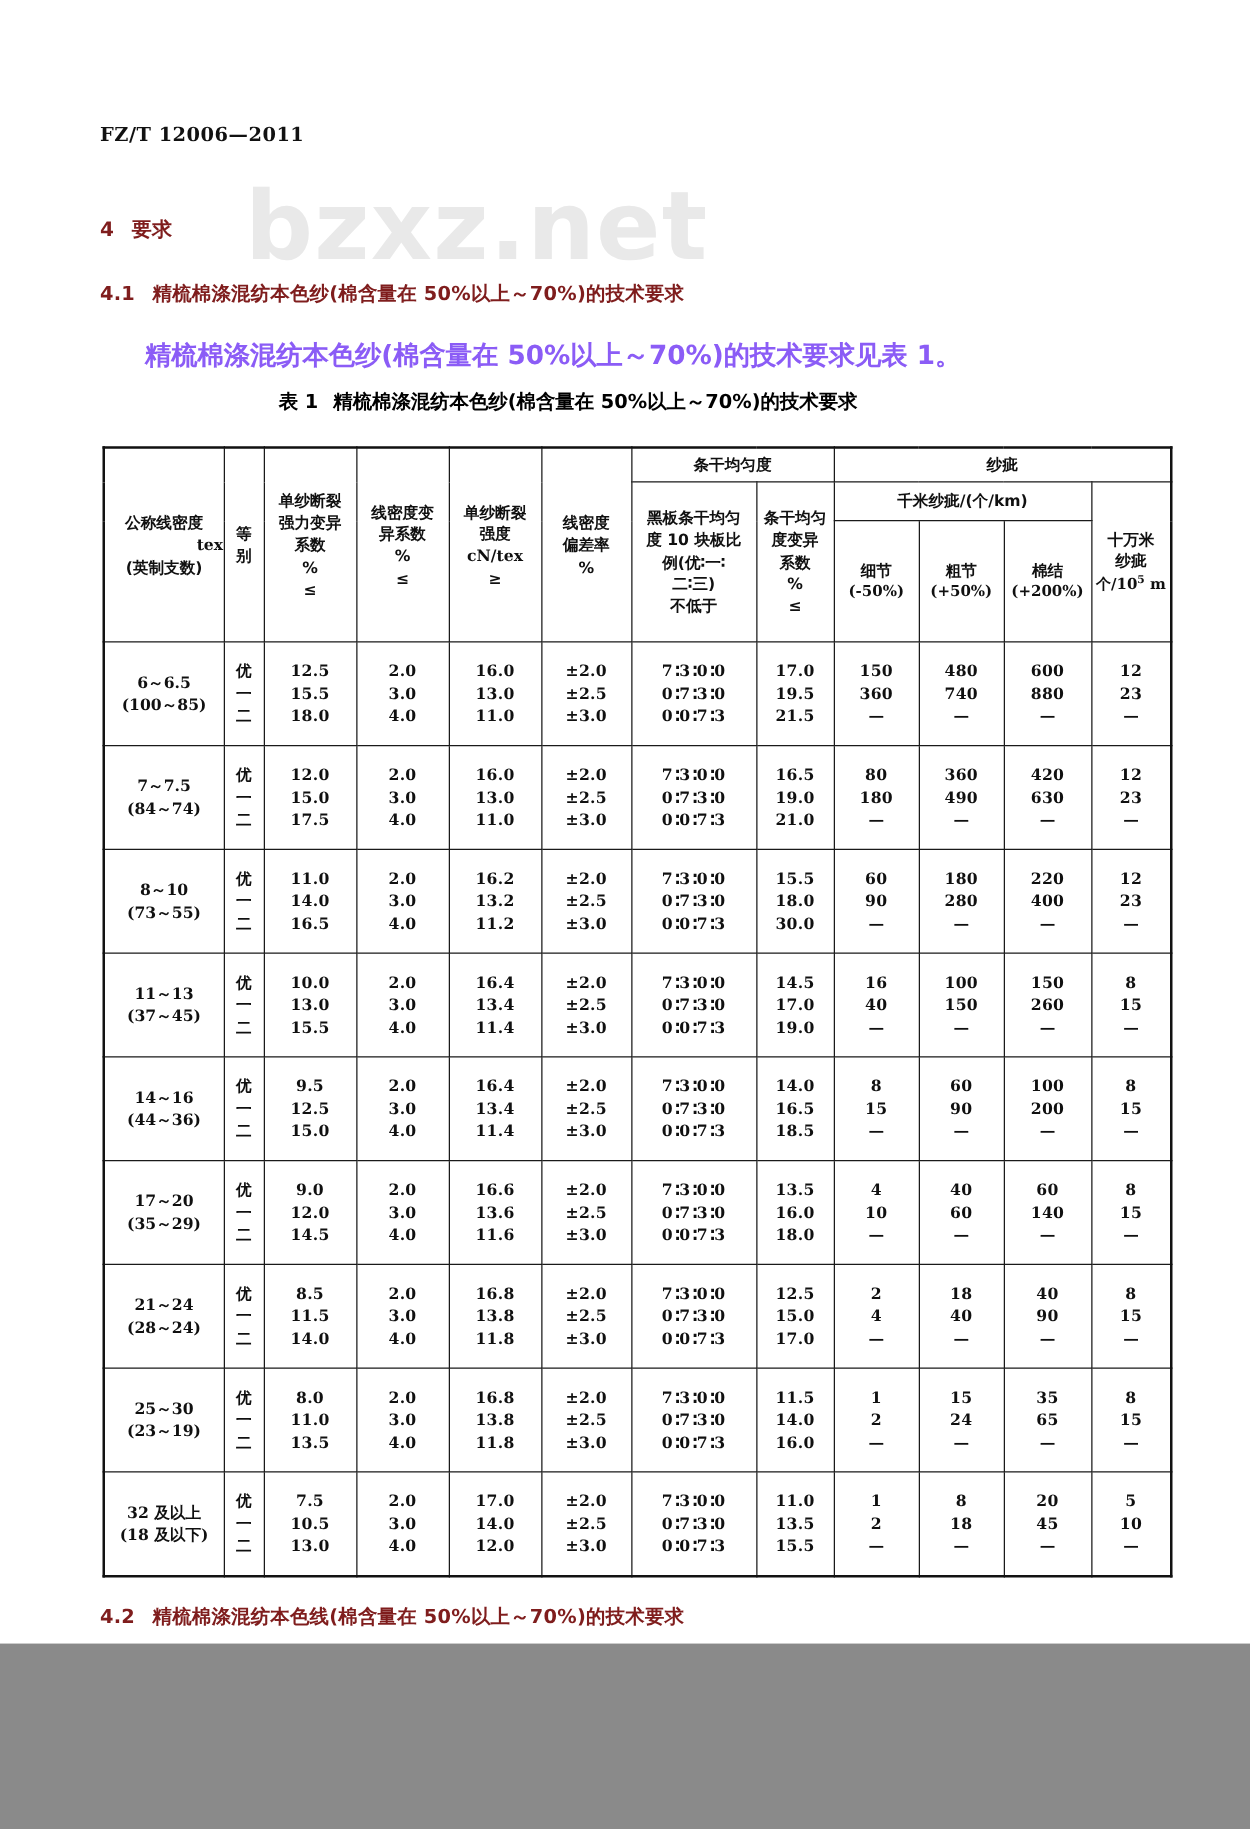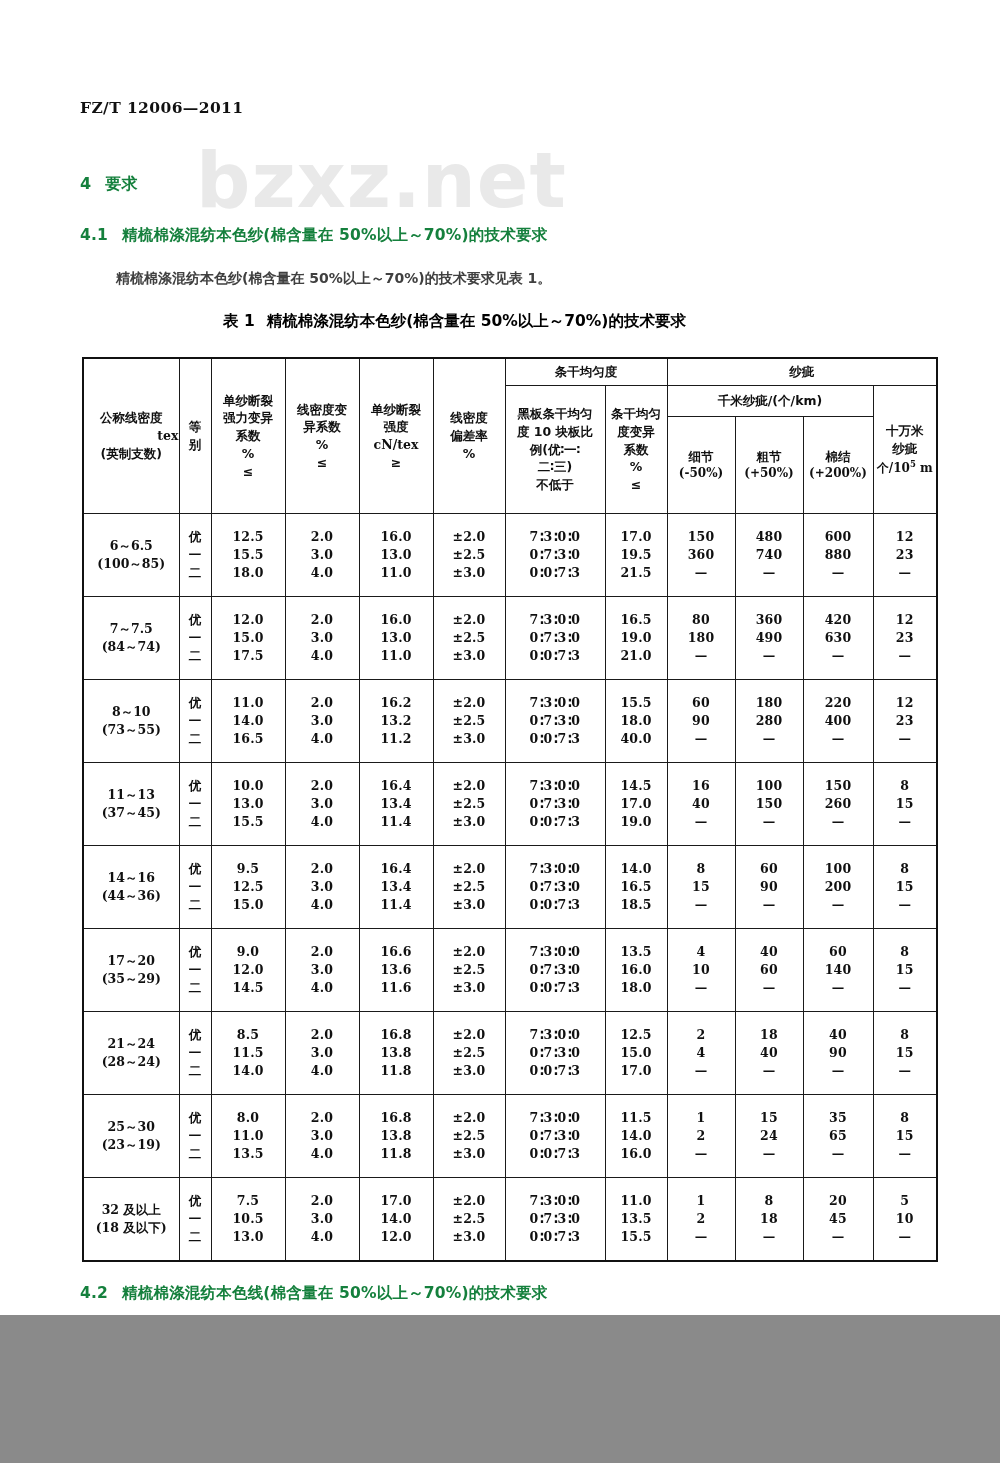--- a/index.html
+++ b/index.html
@@ -50,21 +50,21 @@
 
   .content {
     position: relative;
     z-index: 2;
   }
 
   
   .clause-h {
     position: absolute;
     font-weight: bold;
-    color: #15803d;
+    color: #7f1d1d;
     font-size: 15.5px;
     letter-spacing: 0.2px;
     white-space: nowrap;
   }
   .clause-h .num { margin-right: 14px; }
 
   .sec4 { left: 80px; top: 174px; font-size: 16px; }
   .sec41 { left: 80px; top: 225px; }
   .para41 { left: 116px; top: 270px; }
   .tbl-cap {
@@ -75,22 +75,22 @@
     font-size: 15.5px;
     white-space: nowrap;
   }
   .tbl-cap .num { margin-right: 12px; }
   .sec42 { left: 80px; top: 1283px; }
   .para42 { left: 116px; top: 1328px; }
 
   .para {
     position: absolute;
     font-weight: bold;
-    font-size: 14px;
-    color: #404040;
+    font-size: 21px;
+    color: #8b5cf6;
     white-space: nowrap;
     text-align: center;
   }
 
   .page-num {
     position: absolute;
     left: 82px;
     top: 1367px;
     font-size: 13px;
     font-family: "DejaVu Serif", "Liberation Serif", serif;
@@ -521,21 +521,21 @@
                 <div class="stack">
                   <div>7∶3∶0∶0</div>
                   <div>0∶7∶3∶0</div>
                   <div>0∶0∶7∶3</div>
                 </div>
               </td>
               <td class="rowgroup cellnum">
                 <div class="stack">
                   <div>15.5</div>
                   <div>18.0</div>
-                  <div>40.0</div>
+                  <div>30.0</div>
                 </div>
               </td>
               <td class="rowgroup cellnum">
                 <div class="stack">
                   <div>60</div>
                   <div>90</div>
                   <div class="dash">—</div>
                 </div>
               </td>
               <td class="rowgroup cellnum">

